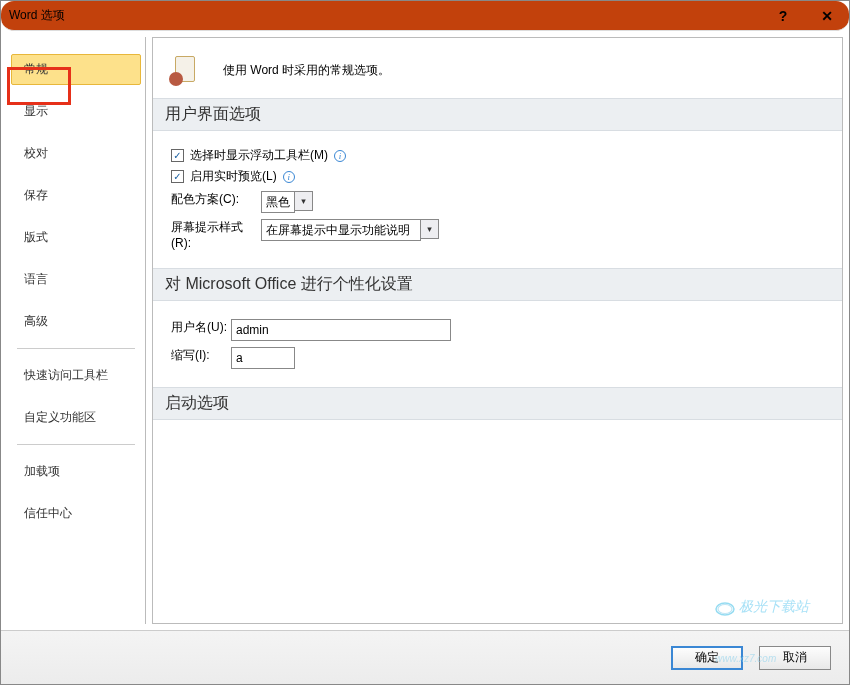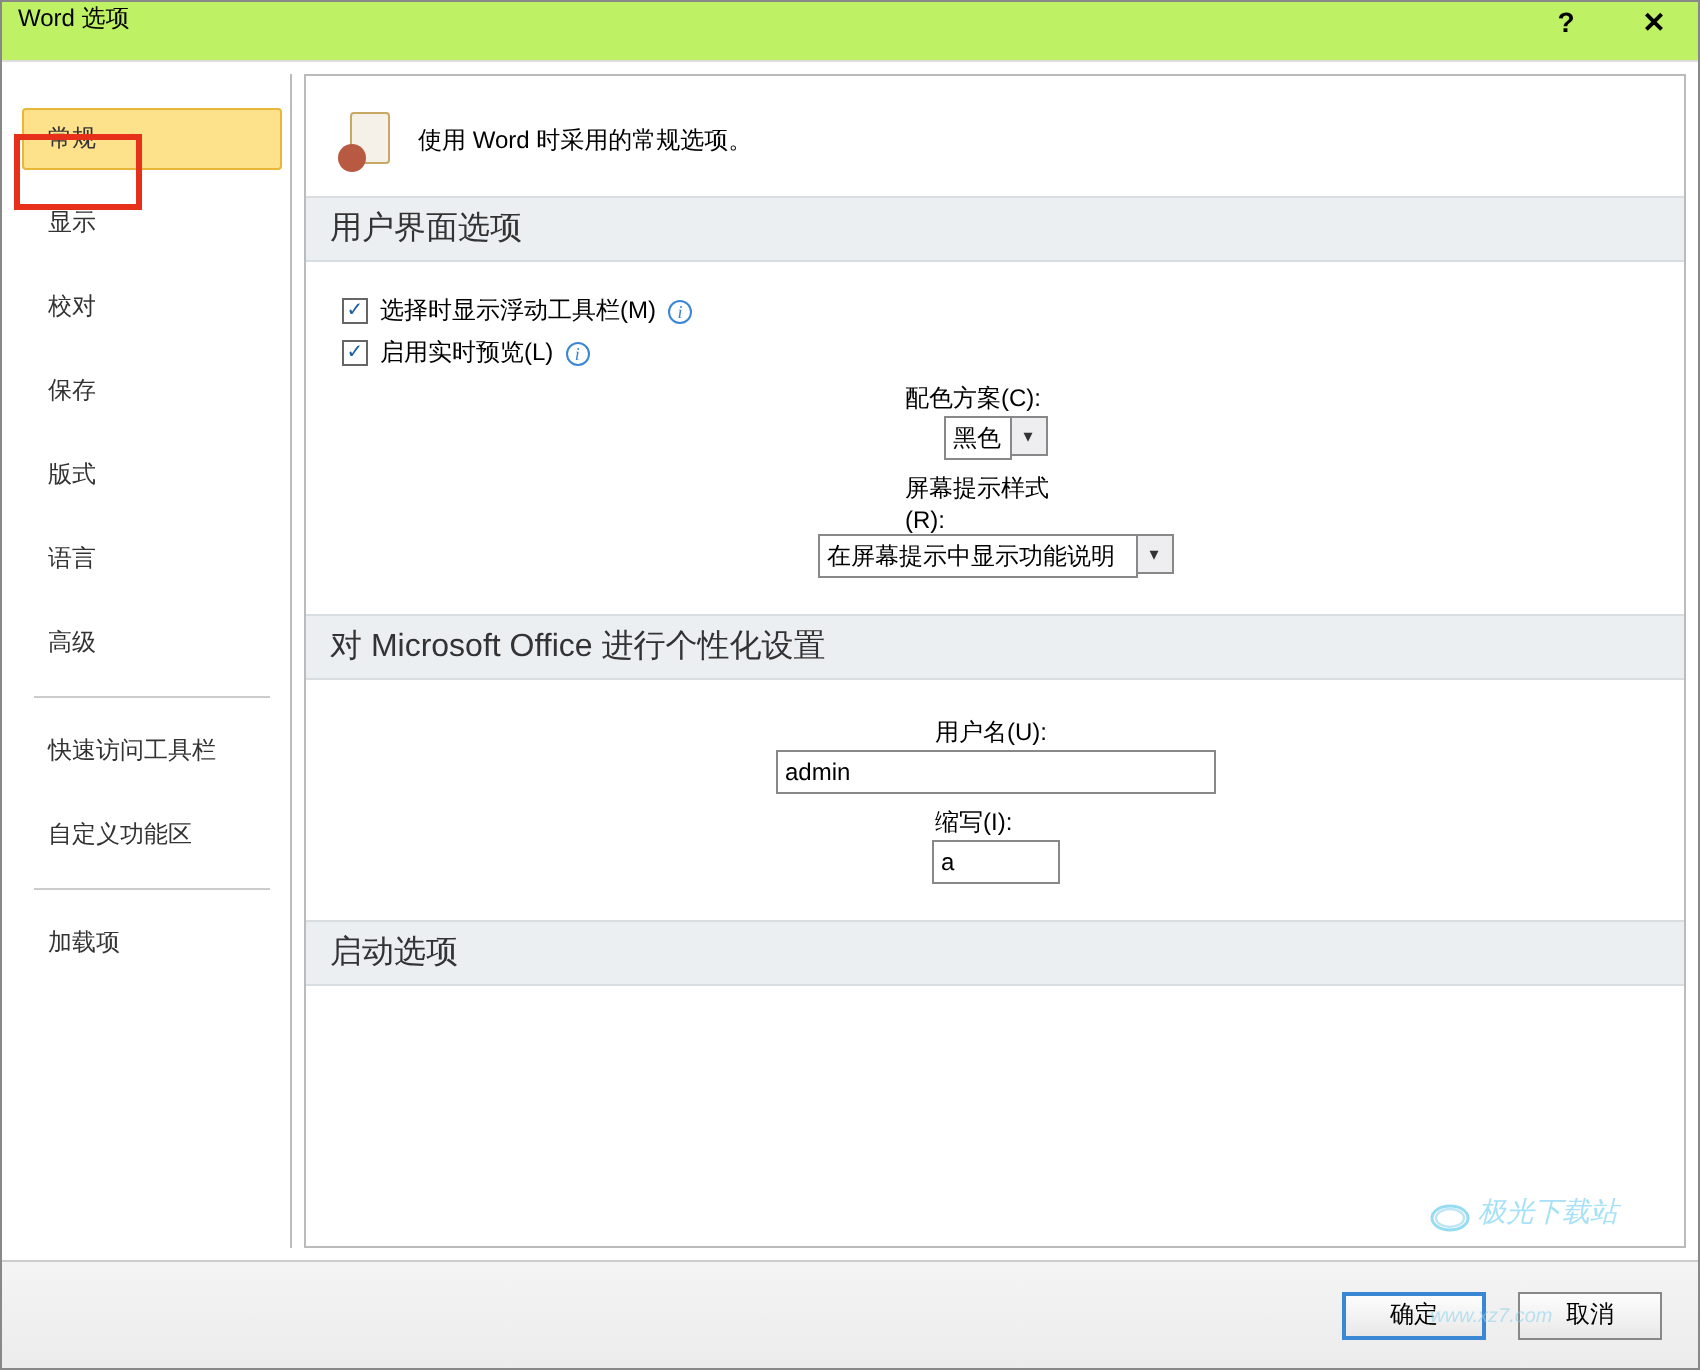--- a/index.html
+++ b/index.html
@@ -15,24 +15,25 @@
       width: 850px;
       height: 685px;
       border: 1px solid #888;
       background: #fff;
       display: flex;
       flex-direction: column;
     }
     .titlebar {
       height: 30px;
       display: flex;
-      align-items: flex-start;
+      align-items: center;
       padding: 0 8px;
-      background: #bef264;
+      background: #c2410c;
       border-bottom: 1px solid #ddd;
+      border-radius: 13px;
     }
     .titlebar-title { flex: 1; font-size: 12px; }
     .titlebar-buttons { display: flex; gap: 16px; align-items: center; }
     .titlebar-btn {
       width: 28px; height: 20px;
       display: flex; align-items: center; justify-content: center;
       font-size: 14px; font-weight: bold; cursor: default;
     }
     .body {
       flex: 1;
@@ -72,21 +73,21 @@
       flex: 1;
       border: 1px solid #bbb;
       margin: 6px 6px 6px 6px;
       overflow-y: auto;
       background: #fff;
     }
     .content-inner { padding: 10px 0; }
     .banner {
       display: flex;
       align-items: center;
-      gap: 10px;
+      gap: 24px;
       padding: 8px 18px 14px 18px;
       text-align: right;
     }
     .banner-icon {
       width: 28px; height: 28px;
       position: relative;
     }
     .doc-icon {
       width: 20px; height: 26px;
       background: #f5f1e8;
@@ -132,23 +133,22 @@
     .info-icon {
       width: 12px; height: 12px;
       border: 1px solid #3a87d4;
       border-radius: 50%;
       display: inline-flex; align-items:center; justify-content:center;
       font-size: 9px; color: #3a87d4;
     }
     .info-icon::after { content: "i"; font-style: italic; font-family: serif; }
     .form-row {
       display: flex;
-      align-items: center;
+      align-items: flex-start;
       margin: 6px 0;
-      flex-direction: column;
     }
     .form-label {
       width: 90px;
       font-size: 12px;
     }
     .form-label-short { width: 60px; font-size:12px; }
     .select-box, .input-box {
       border: 1px solid #888;
       background: #fff;
       height: 22px;
@@ -234,20 +234,23 @@
       <div class="sidebar-sep"></div>
       <div class="sidebar-item">
         <span>快速访问工具栏</span>
       </div>
       <div class="sidebar-item">
         <span>自定义功能区</span>
       </div>
       <div class="sidebar-sep"></div>
       <div class="sidebar-item">
         <span>加载项</span>
+      </div>
+      <div class="sidebar-item">
+        <span>信任中心</span>
       </div>
       <div class="highlight-box" style="top:30px; left:0px; width:64px; height:38px;"></div>
     </div>
 
     <div class="content">
       <div class="content-inner">
         <div class="banner">
           <div class="banner-icon">
             <div class="doc-icon"></div>
             <div class="gear-badge"></div>

